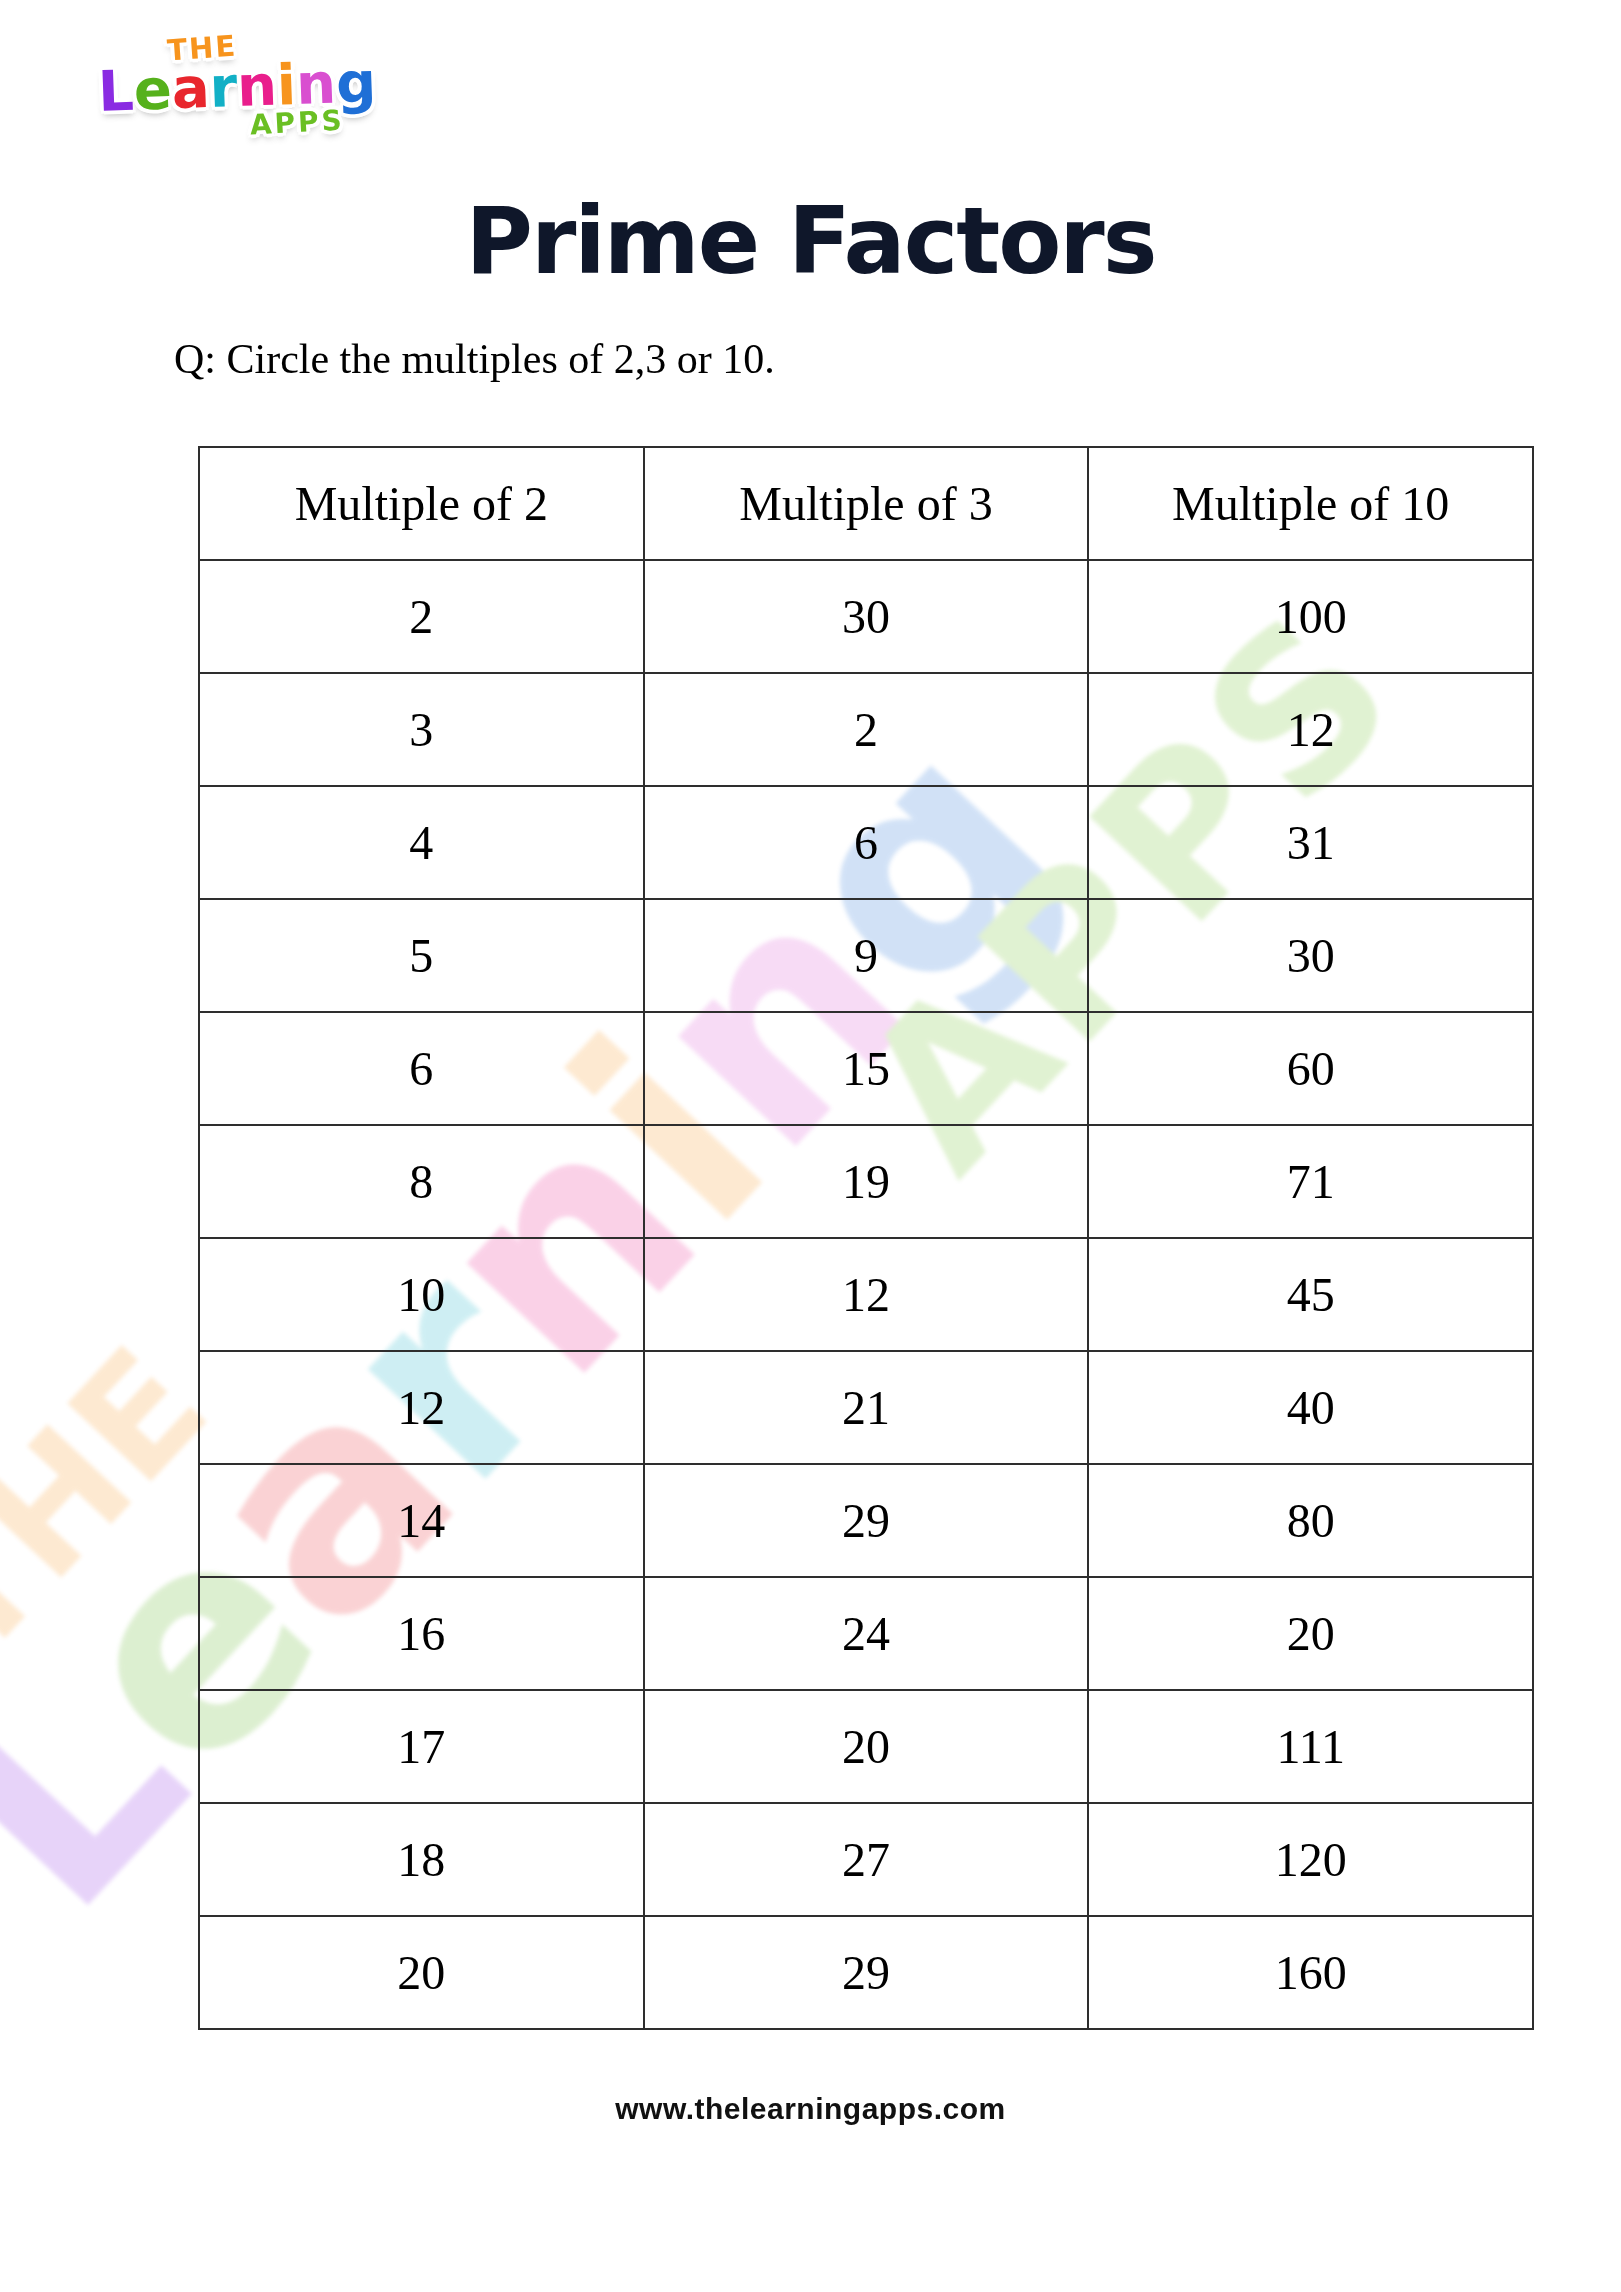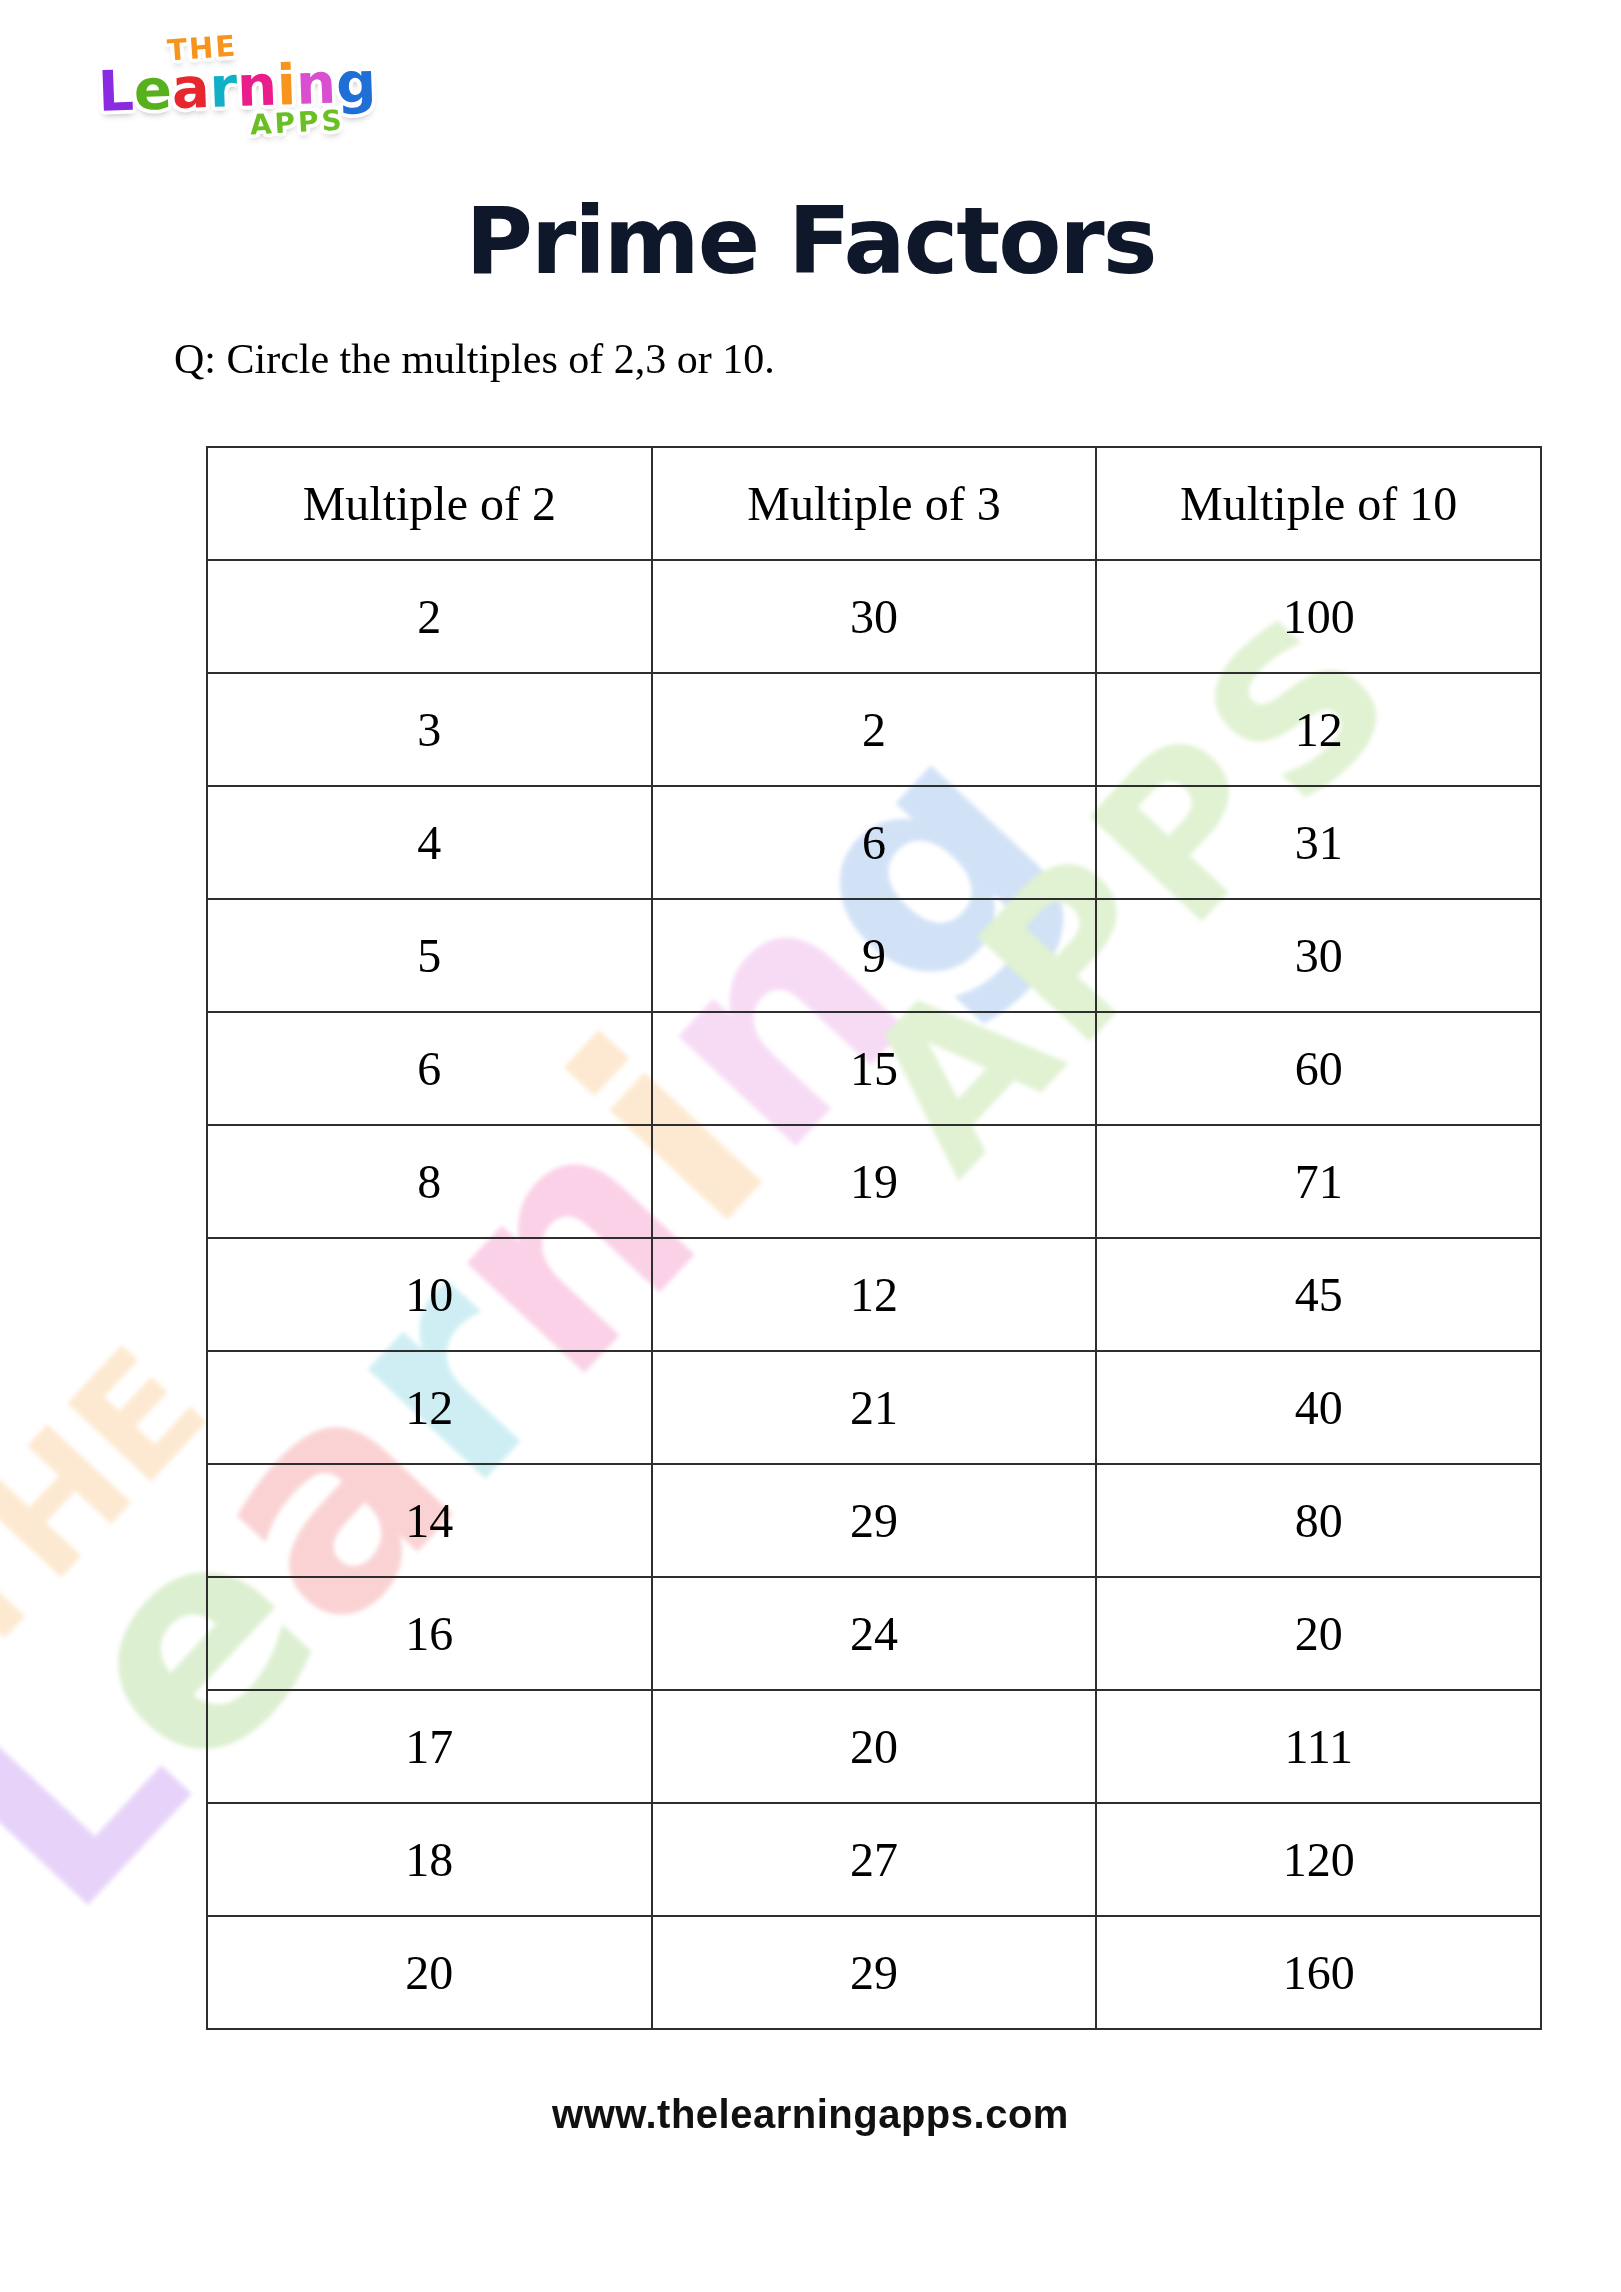--- a/index.html
+++ b/index.html
@@ -51,36 +51,36 @@
     font-family:"DejaVu Sans", sans-serif; font-weight:bold;
   }
   .wm-the  { font-size:157px; color:#f7941d; margin-left:127px; line-height:.8; }
   .wm-word { font-size:294px; line-height:.9; white-space:nowrap; }
   .wm-apps { font-size:211px; color:#6abf23; text-align:right; margin:-54px 147px 0 0; line-height:.9; letter-spacing:9.8px; }
 
   
   .grid {
     position:absolute; left:198px; top:446px; width:1336px;
     border-collapse:collapse; table-layout:fixed;
-    z-index:1; font-size:48px;margin-left:8px;
+    z-index:1; font-size:48px;
   }
   .grid th, .grid td {
     border:2.9px solid #2e2e2e;
     height:113px; padding:0;
     text-align:center; vertical-align:middle;
     font-weight:normal;
     background:transparent;
   }
 
   
   .footer {
     position:absolute; top:2092px; left:0; width:100%;
     text-align:center;
     font-family:"Liberation Sans", sans-serif; font-weight:bold;
-    font-size:40px; color:#111; letter-spacing:0.5px;
+    font-size:30px; color:#111; letter-spacing:0.5px;
     z-index:2;
   }
 </style>
 </head>
 <body>
 
 <div class="page">
 
   <div class="logo">
     <div class="bubble logo-the">THE</div>

